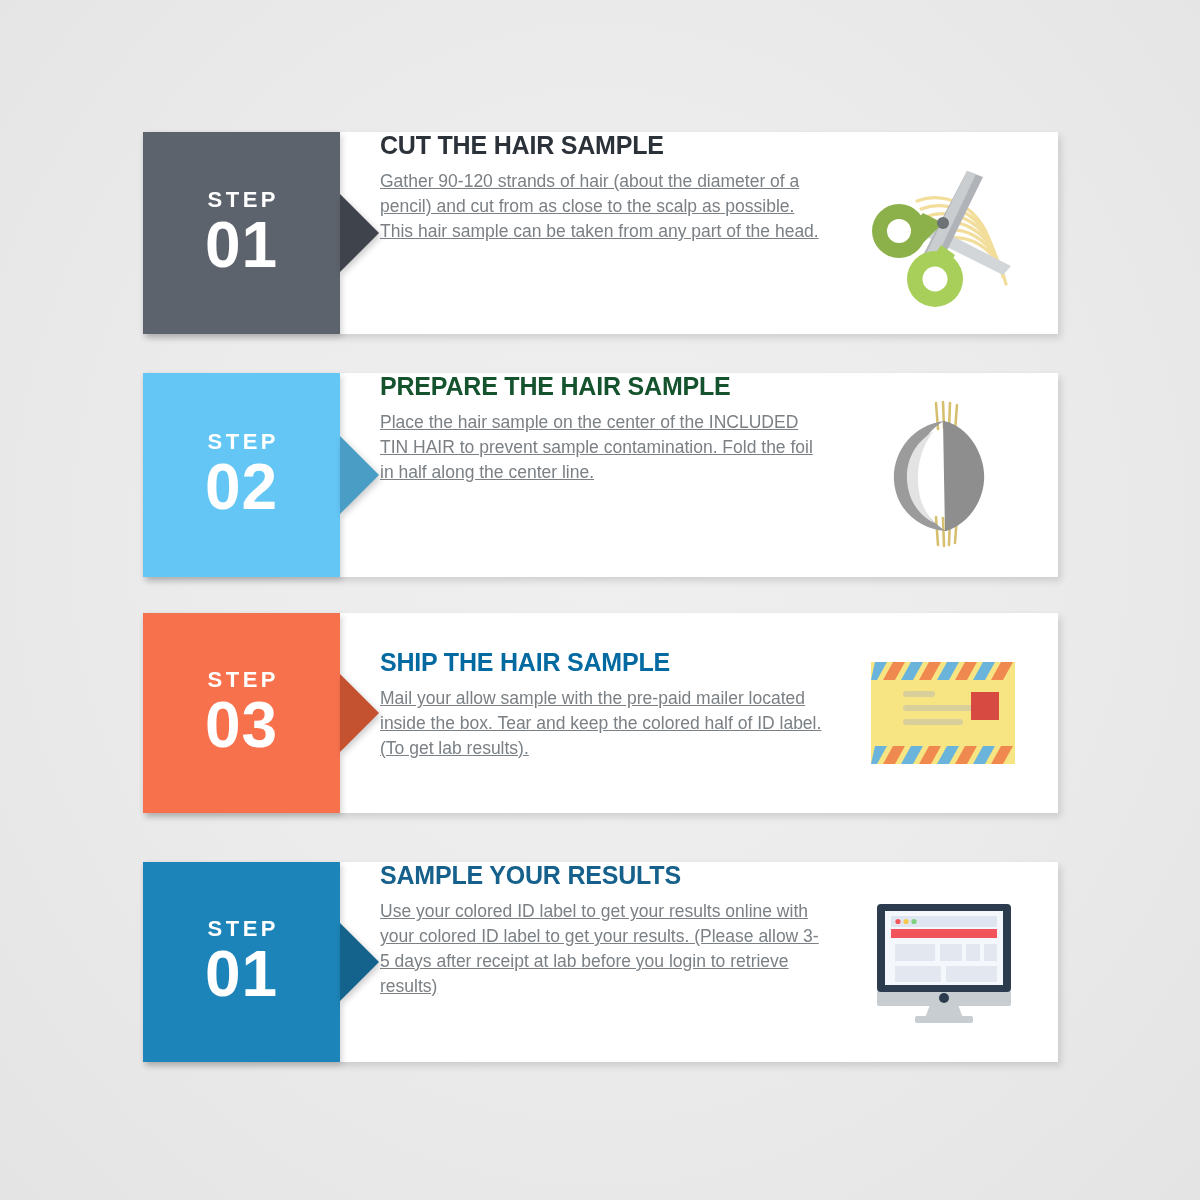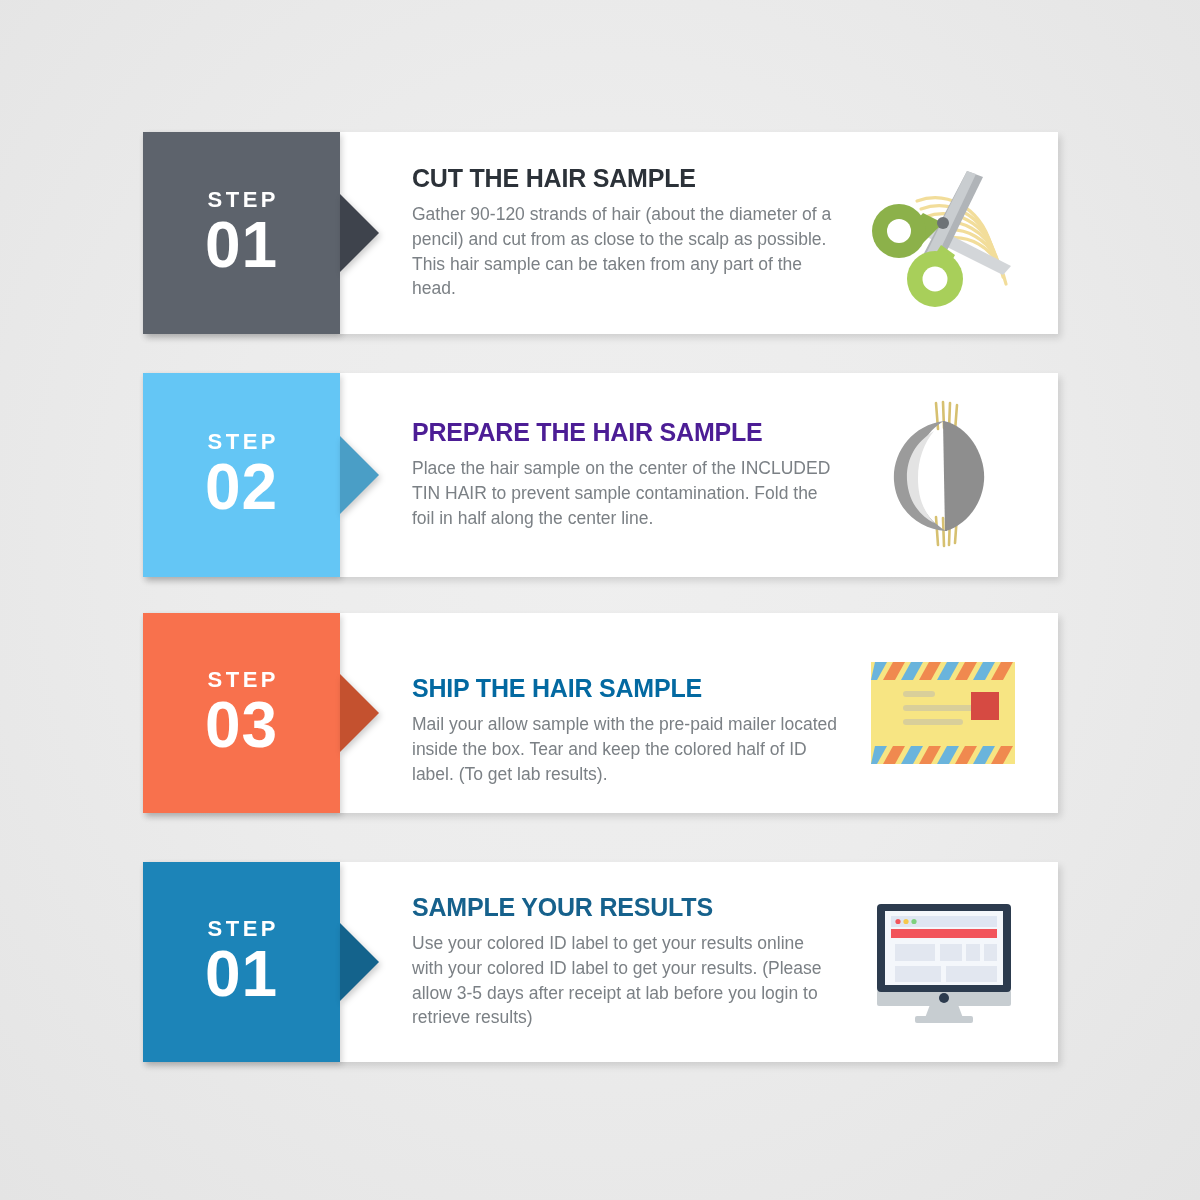--- a/index.html
+++ b/index.html
@@ -77,41 +77,41 @@
     border-top: 39px solid transparent;
     border-bottom: 39px solid transparent;
     border-left: 39px solid currentColor;
     filter: drop-shadow(2px 3px 3px rgba(0,0,0,0.20));
     z-index: 2;
   }
 
   
   .text-col {
     flex: 1 1 auto;
-    padding: 0 0 0 72px;
+    padding: 0 0 0 40px;
     display: flex;
     flex-direction: column;
-    justify-content: center;
     min-width: 0;
   }
 
   .card-title {
     font-size: 25px;
     font-weight: bold;
     letter-spacing: -0.2px;
     margin: 0 0 11px 0;
     line-height: 1.05;
   }
 
   .card-body {
     font-size: 17.5px;
     line-height: 1.42;
     color: #7b8085;
     margin: 0;
     max-width: 440px;
+    text-decoration: underline;
   }
   .card-body.wide { max-width: 448px; }
 
   
   .icon-col {
     flex: 0 0 210px;
     display: flex;
     align-items: center;
     justify-content: center;
     padding-right: 10px;
@@ -164,21 +164,21 @@
     </div>
   </div>
 
   <div class="step-card s2">
     <div class="num-block" style="background:#64c6f5;">
       <span class="step-word">STEP</span>
       <span class="step-num">02</span>
       <span class="arrow" style="color:#4a9ec6;"></span>
     </div>
     <div class="text-col">
-      <h2 class="card-title" style="color:#4c1d95;">PREPARE THE HAIR SAMPLE</h2>
+      <h2 class="card-title" style="color:#14532d;">PREPARE THE HAIR SAMPLE</h2>
       <p class="card-body wide">Place the hair sample on the center of the INCLUDED TIN HAIR to prevent sample contamination. Fold the foil in half along the center line.</p>
     </div>
     <div class="icon-col">
       <span>
         <svg width="150" height="160" viewBox="0 0 150 160">
 
           <g stroke="#d6c070" stroke-width="2.6" stroke-linecap="round">
             <line x1="68" y1="8" x2="70" y2="34"></line>
             <line x1="75" y1="7" x2="76" y2="33"></line>
             <line x1="82" y1="8" x2="81" y2="34"></line>

